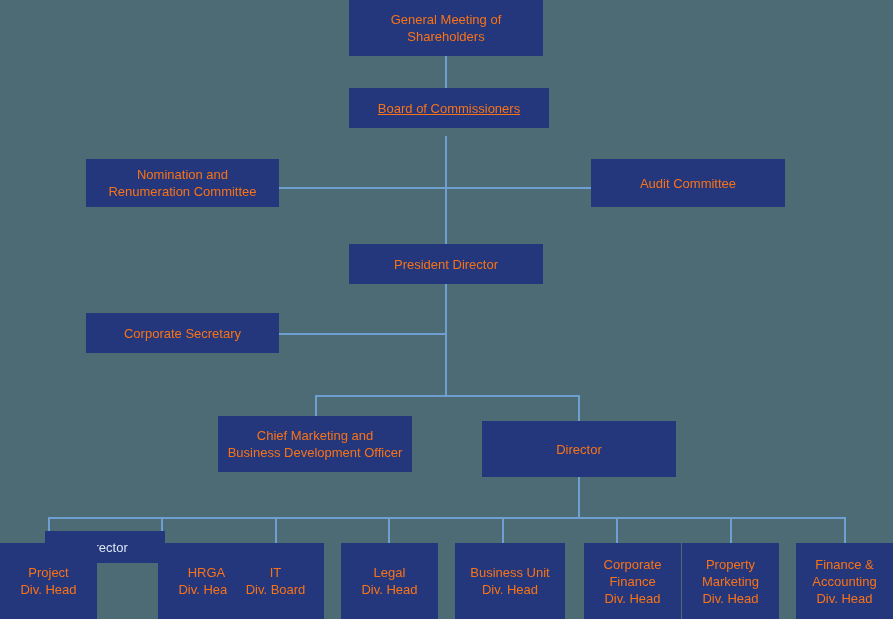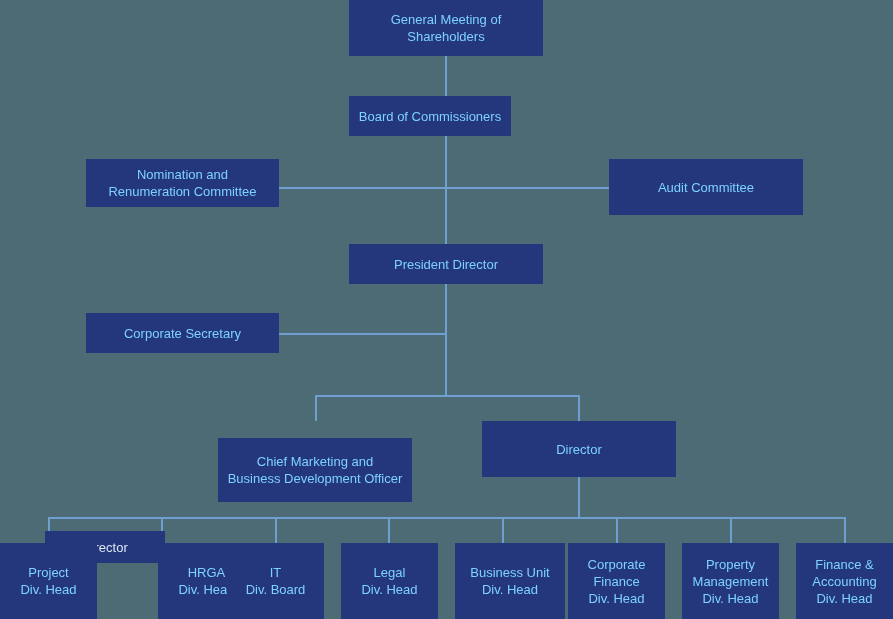--- a/index.html
+++ b/index.html
@@ -14,21 +14,21 @@
     overflow: hidden;
   }
   #chart {
     position: relative;
     width: 893px;
     height: 619px;
   }
   .node {
     position: absolute;
     background: #24377d;
-    color: #7dd3fc;
+    color: #f97316;
     display: flex;
     align-items: center;
     justify-content: center;
     text-align: center;
     font-size: 13px;
     line-height: 17px;
     box-sizing: border-box;
     padding: 4px 6px;
     white-space: pre-line;
     z-index: 3;
@@ -73,32 +73,32 @@
   <div class="line v" style="left:275px; top:517px; height:26px;"></div>
   <div class="line v" style="left:388px; top:517px; height:26px;"></div>
   <div class="line v" style="left:502px; top:517px; height:26px;"></div>
   <div class="line v" style="left:616px; top:517px; height:26px;"></div>
   <div class="line v" style="left:730px; top:517px; height:26px;"></div>
   <div class="line v" style="left:844px; top:517px; height:26px;"></div>
 
   <div class="node" style="left:349px; top:0px; width:194px; height:56px;">General Meeting of
 Shareholders</div>
 
-  <div class="node" style="left:349px; top:96px; width:162px; height:40px;">Board of Commissioners</div>
+  <div class="node" style="left:349px; top:88px; width:200px; height:40px;text-decoration:underline;">Board of Commissioners</div>
 
   <div class="node" style="left:86px; top:159px; width:193px; height:48px;">Nomination and
 Renumeration Committee</div>
 
-  <div class="node" style="left:609px; top:159px; width:194px; height:56px;">Audit Committee</div>
+  <div class="node" style="left:591px; top:159px; width:194px; height:48px;">Audit Committee</div>
 
   <div class="node" style="left:349px; top:244px; width:194px; height:40px;">President Director</div>
 
   <div class="node" style="left:86px; top:313px; width:193px; height:40px;">Corporate Secretary</div>
 
-  <div class="node" style="left:218px; top:438px; width:194px; height:64px;">Chief Marketing and
+  <div class="node" style="left:218px; top:416px; width:194px; height:56px;">Chief Marketing and
 Business Development Officer</div>
 
   <div class="node" style="left:482px; top:421px; width:194px; height:56px;">Director</div>
 
   <div class="node behind" style="left:45px; top:531px; width:120px; height:32px;">Director</div>
 
   <div class="node" style="left:0px; top:543px; width:97px; height:76px;">Project
 Div. Head</div>
 
   <div class="node" style="left:113px; top:543px; width:97px; height:76px;margin-left:45px;">HRGA
@@ -106,25 +106,25 @@
 
   <div class="node" style="left:227px; top:543px; width:97px; height:76px;">IT
 Div. Board</div>
 
   <div class="node" style="left:341px; top:543px; width:97px; height:76px;">Legal
 Div. Head</div>
 
   <div class="node" style="left:455px; top:543px; width:110px; height:76px;">Business Unit
 Div. Head</div>
 
-  <div class="node" style="left:568px; top:543px; width:97px; height:76px;">Corporate
+  <div class="node" style="left:584px; top:543px; width:97px; height:76px;">Corporate
 Finance
 Div. Head</div>
 
   <div class="node" style="left:682px; top:543px; width:97px; height:76px;">Property
-Management
+Marketing
 Div. Head</div>
 
   <div class="node" style="left:796px; top:543px; width:97px; height:76px;">Finance &amp;
 Accounting
 Div. Head</div>
 
 </div>
 
 </body></html>

